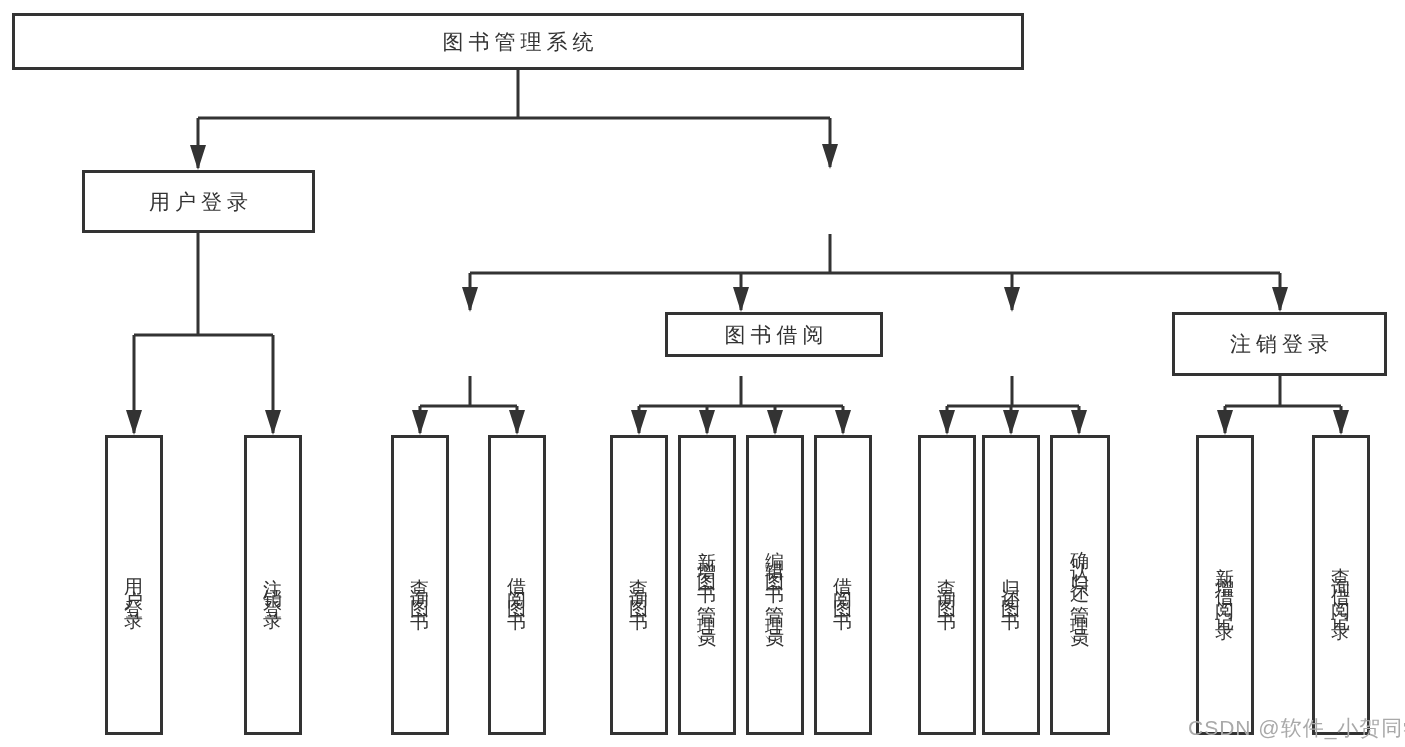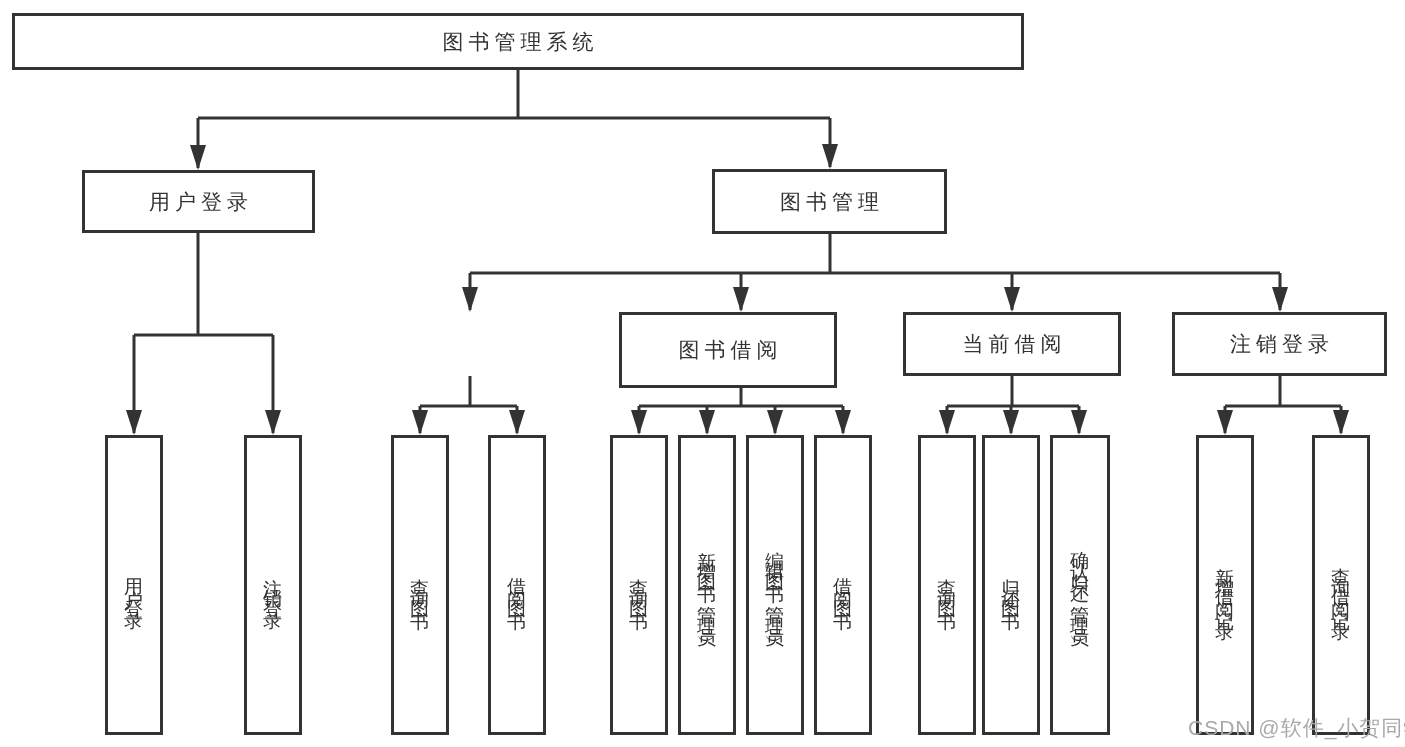--- a/index.html
+++ b/index.html
@@ -94,29 +94,23 @@
       M1333 410L1349 410L1341 435Z"></path>
   </svg>
 
   <div class="box node" style="left:12px;top:13px;width:1012px;height:57px">
     <span>图书管理系统</span>
   </div>
 
   <div class="box node" style="left:82px;top:170px;width:233px;height:63px">
     <span>用户登录</span>
   </div>
-  <div class="box node" style="left:712px;top:169px;width:235px;height:65px">
-    <span>图书管理</span>
-  </div>
 
-  <div class="box node" style="left:619px;top:312px;width:218px;height:76px">
+  <div class="box node" style="left:665px;top:312px;width:218px;height:45px">
     <span>图书借阅</span>
-  </div>
-  <div class="box node" style="left:903px;top:312px;width:218px;height:64px">
-    <span>当前借阅</span>
   </div>
   <div class="box node" style="left:1172px;top:312px;width:215px;height:64px">
     <span>注销登录</span>
   </div>
 
   <div class="box leaf" style="left:105px;width:58px">
     <span>用户登录</span>
   </div>
   <div class="box leaf" style="left:244px;width:58px">
     <span>注销登录</span>

